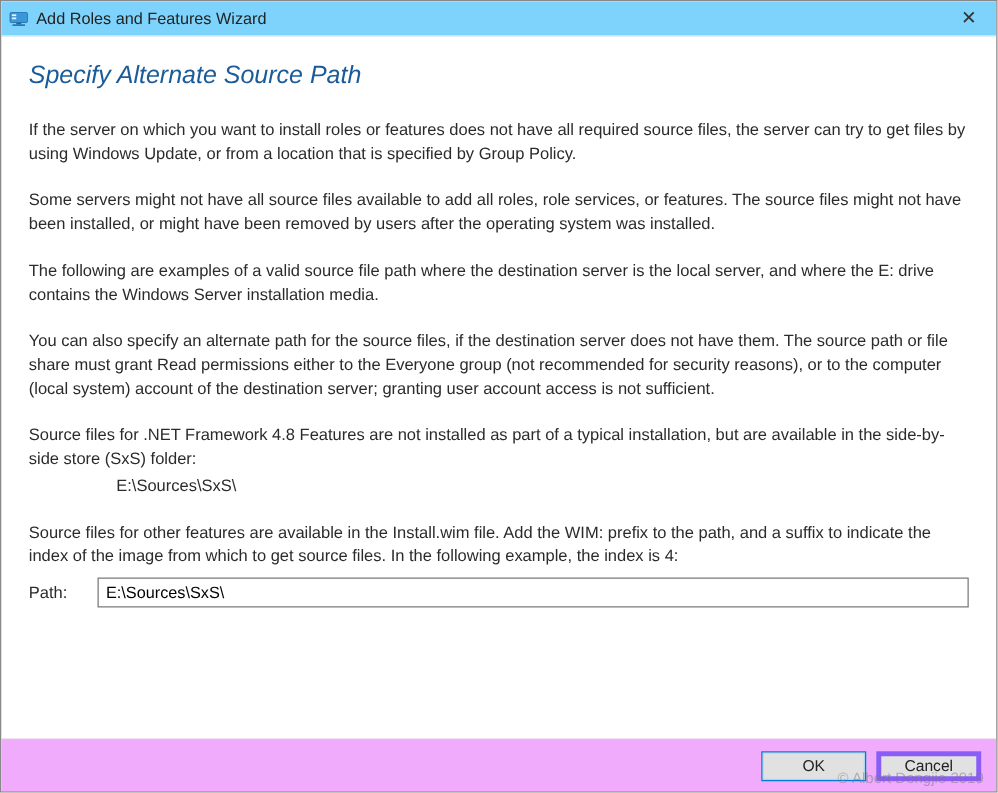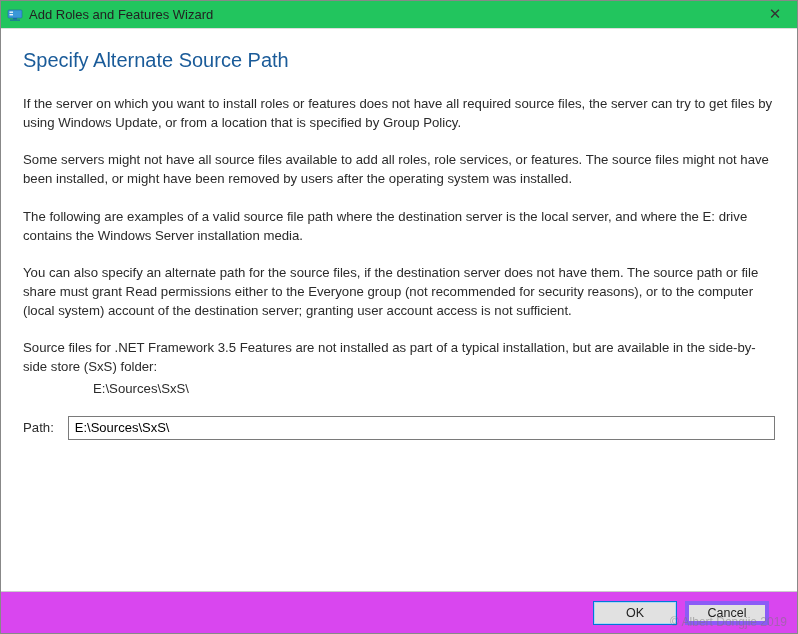--- a/index.html
+++ b/index.html
@@ -13,21 +13,21 @@
       border: 1px solid #888;
       position: relative;
       overflow: hidden;
     }
     .title-bar {
       height: 28px;
       display: flex;
       align-items: center;
       padding: 0 6px;
       border-bottom: 1px solid #ddd;
-      background: #22c55e;
+      background: #7dd3fc;
     }
     .title-bar-icon {
       width: 16px;
       height: 16px;
       position: relative;
       margin-right: 6px;
       flex-shrink: 0;
     }
     .title-bar-icon svg { width: 16px; height: 16px; }
     .title-bar-text {
@@ -48,38 +48,39 @@
       margin-top: -1px;
     }
     .content {
       padding: 20px 22px 10px 22px;
     }
     .heading {
       color: #1a5b99;
       font-size: 20px;
       font-weight: 400;
       margin-bottom: 22px;
+      font-style: italic;
     }
     .para {
       font-size: 13.2px;
       line-height: 1.45;
       color: #2b2b2b;
       margin-bottom: 18px;
     }
     .indent {
       padding-left: 70px;
       margin-top: 2px;
     }
     .para-tight {
       margin-bottom: 2px;
     }
     .path-row {
       display: flex;
       align-items: center;
-      gap: 14px;
+      gap: 24px;
       margin-top: 8px;
     }
     .path-label {
       font-size: 13.2px;
       color: #2b2b2b;
     }
     .path-input {
       flex: 1;
       height: 24px;
       border: 1px solid #7a7a7a;
@@ -89,25 +90,25 @@
       color: #000;
       background: #fff;
     }
     .button-bar {
       position: absolute;
       left: 0;
       right: 0;
       bottom: 0;
       height: 42px;
       border-top: 1px solid #ccc;
-      background: #d946ef;
+      background: #f0abfc;
       display: flex;
       align-items: center;
       justify-content: flex-end;
-      padding-right: 28px;
+      padding-right: 12px;
       gap: 8px;
       margin-top: 16px;
     }
     .btn {
       min-width: 84px;
       height: 24px;
       border: 4px solid #8b5cf6;
       background: #e1e1e1;
       font-family: inherit;
       font-size: 12.5px;
@@ -149,23 +150,24 @@
 </div>
 
 <div class="content">
   <div class="heading">Specify Alternate Source Path</div>
 
   <div class="para">If the server on which you want to install roles or features does not have all required source files, the server can try to get files by using Windows Update, or from a location that is specified by Group Policy.</div>
   <div class="para">Some servers might not have all source files available to add all roles, role services, or features. The source files might not have been installed, or might have been removed by users after the operating system was installed.</div>
   <div class="para">The following are examples of a valid source file path where the destination server is the local server, and where the E: drive contains the Windows Server installation media.</div>
   <div class="para">You can also specify an alternate path for the source files, if the destination server does not have them. The source path or file share must grant Read permissions either to the Everyone group (not recommended for security reasons), or to the computer (local system) account of the destination server; granting user account access is not sufficient.</div>
 
-  <div class="para para-tight">Source files for .NET Framework 3.5 Features are not installed as part of a typical installation, but are available in the side-by-side store (SxS) folder:</div>
+  <div class="para para-tight">Source files for .NET Framework 4.8 Features are not installed as part of a typical installation, but are available in the side-by-side store (SxS) folder:</div>
   <div class="para indent">E:\Sources\SxS\</div>
 
+  <div class="para para-tight">Source files for other features are available in the Install.wim file. Add the WIM: prefix to the path, and a suffix to indicate the index of the image from which to get source files. In the following example, the index is 4:</div>
 
   <div class="path-row">
     <span class="path-label">Path:</span>
     <input type="text" class="path-input" value="E:\Sources\SxS\" style="">
   </div>
 </div>
 
 <div class="button-bar">
   <button class="btn btn-default">OK</button>
   <button class="btn">Cancel</button>

